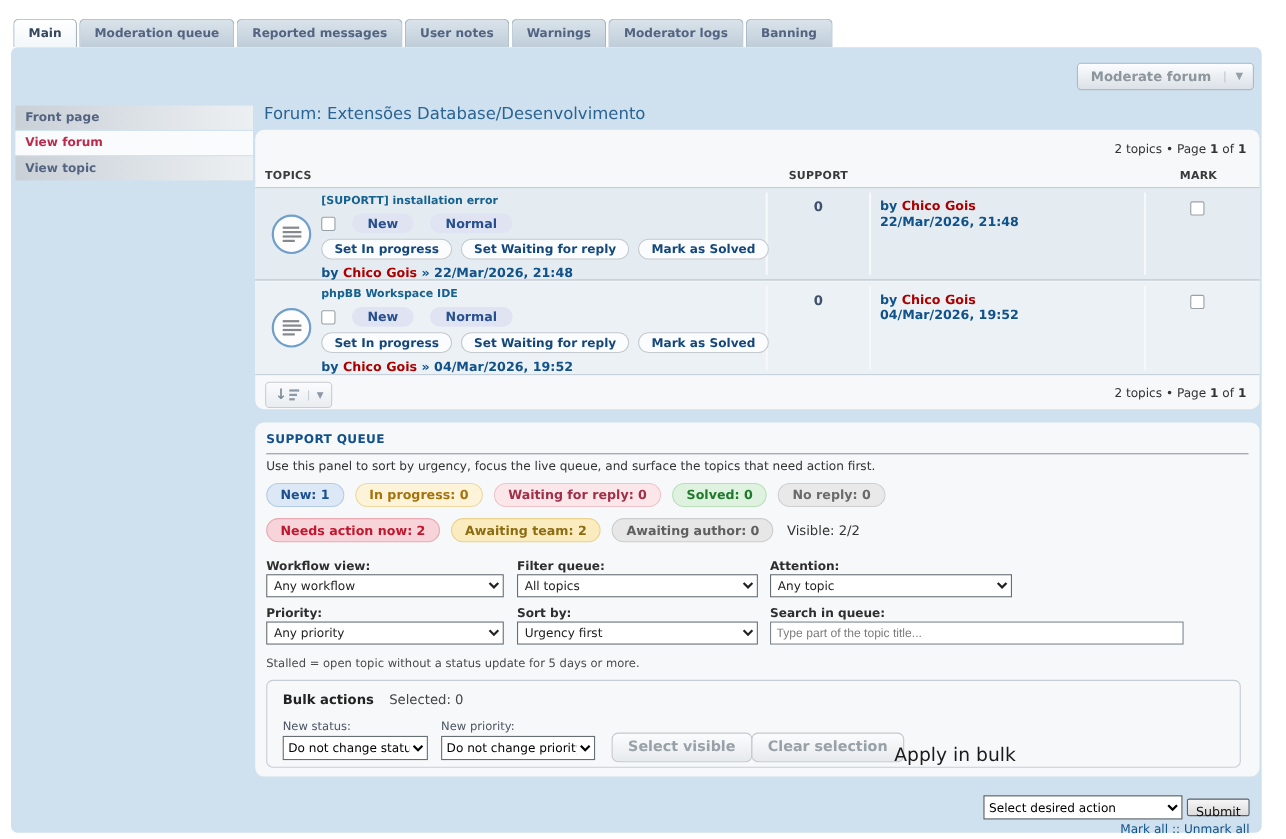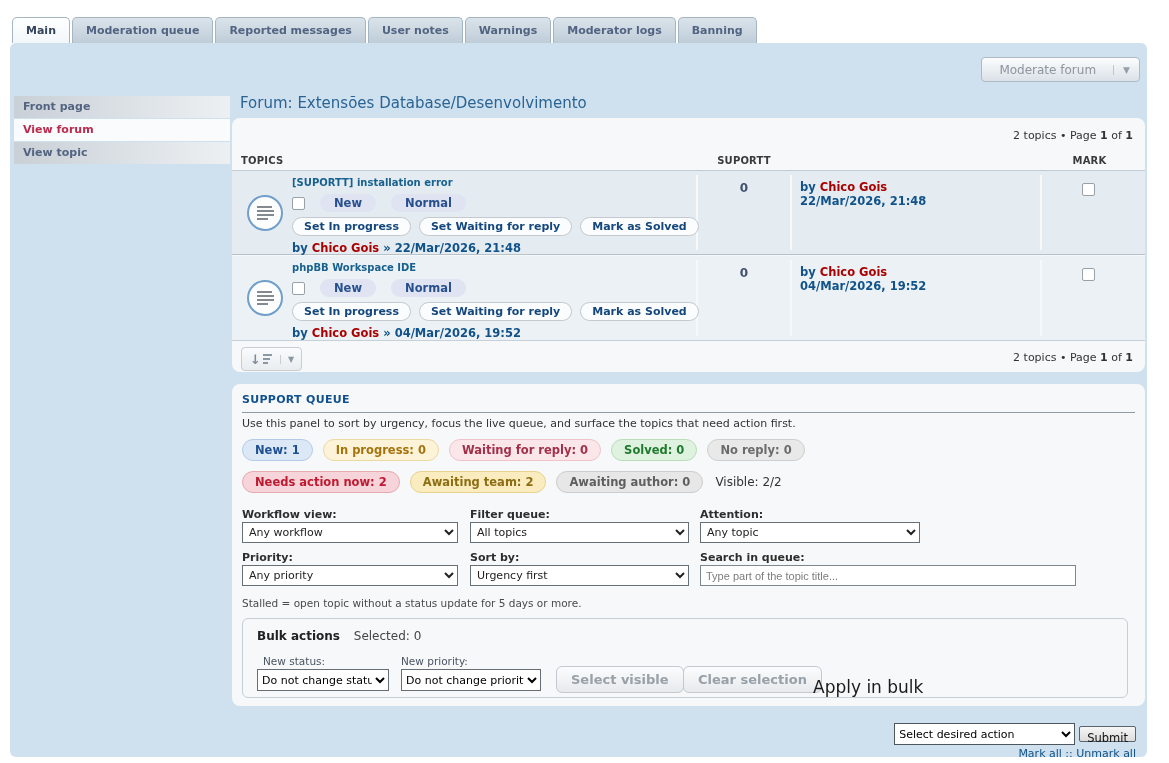--- a/index.html
+++ b/index.html
@@ -13,21 +13,21 @@
     border-radius:5px 5px 0 0; font-weight:bold; font-size:11px; color:#536482; cursor:pointer; }
   .tab.active { background:linear-gradient(#ffffff,#f2f7fa); color:#34455e; position:relative; z-index:4; }
 
   
   .content { position:absolute; left:10px; top:43px; width:1137px; height:714px;
     background:#cfe0ee; border-radius:6px; }
 
   
   .mod-btn { position:absolute; right:7px; top:14px; height:25px; display:flex; align-items:center;
     background:linear-gradient(#fcfdfe,#dbe1e7); border:1px solid #aebbc7; border-radius:4px; cursor:pointer; }
-  .mod-btn .lbl { padding:0 17px; font-weight:normal; font-size:12px; color:#8d959d; }
+  .mod-btn .lbl { padding:0 12px; font-weight:bold; font-size:12px; color:#8d959d; }
   .mod-btn .arrow-seg { border-left:1px solid #bcc6cf; padding:0 9px; color:#96a0a9; font-size:9px; }
 
   .forum-title { position:absolute; left:230px; top:51px; font-size:15px; color:#2a6495; }
 
   
   .sidebar { position:absolute; left:4px; top:53px; width:216px; }
   .nav-item { height:22px; line-height:22px; padding-left:9px; margin-bottom:1px;
     background:linear-gradient(to right,#c9d0d6 0%,#dde2e7 55%,#edf0f2 100%);
     font-weight:bold; color:#536482; cursor:pointer; }
   .nav-item.active { background:#fafbfc; color:#bc2a4d; }
@@ -171,21 +171,21 @@
     <div class="pagination pag-top">
       <span>2 topics</span>
       <span>•</span>
       <span>Page</span>
       <b>1</b>
       <span>of</span>
       <b>1</b>
     </div>
 
     <div class="col-head" style="left:9px; top:37px;">TOPICS</div>
-    <div class="col-head" style="left:466px; width:92px; top:37px; text-align:center;">SUPORTT</div>
+    <div class="col-head" style="left:466px; width:92px; top:37px; text-align:center;">SUPPORT</div>
     <div class="col-head" style="left:568px; top:37px;margin-top:16px;">LAST POST</div>
     <div class="col-head" style="left:810px; width:95px; top:37px; text-align:center;">MARK</div>
 
     <div class="trow trow1">
       <div class="vsep" style="left:464px;"></div>
       <div class="vsep" style="left:558px;"></div>
       <div class="vsep" style="left:808px;"></div>
       <div class="ticon">
           <span class="bars">
             <i></i>
@@ -326,21 +326,21 @@
     </select>
     <input class="f-ctl fc2 cx3 search-inp" type="text" placeholder="Type part of the topic title..." style="">
 
     <div class="stalled">Stalled = open topic without a status update for 5 days or more.</div>
 
     <div class="bulk-box">
       <div class="bulk-line1">
         <span class="bt">Bulk actions</span>
         <span class="sel">Selected: 0</span>
       </div>
-      <div class="b-label" style="left:20px;">New status:</div>
+      <div class="b-label" style="left:14px;">New status:</div>
       <div class="b-label" style="left:158px;">New priority:</div>
       <select class="b-ctl" style="left:14px; width:132px;">
         <option>Do not change status</option>
       </select>
       <select class="b-ctl" style="left:158px; width:140px;">
         <option>Do not change priority</option>
       </select>
       <button class="bulk-btn" style="left:313px;">Select visible</button>
       <button class="bulk-btn" style="left:440px;">Clear selection</button>
       <div class="apply-hint">Apply in bulk</div>

